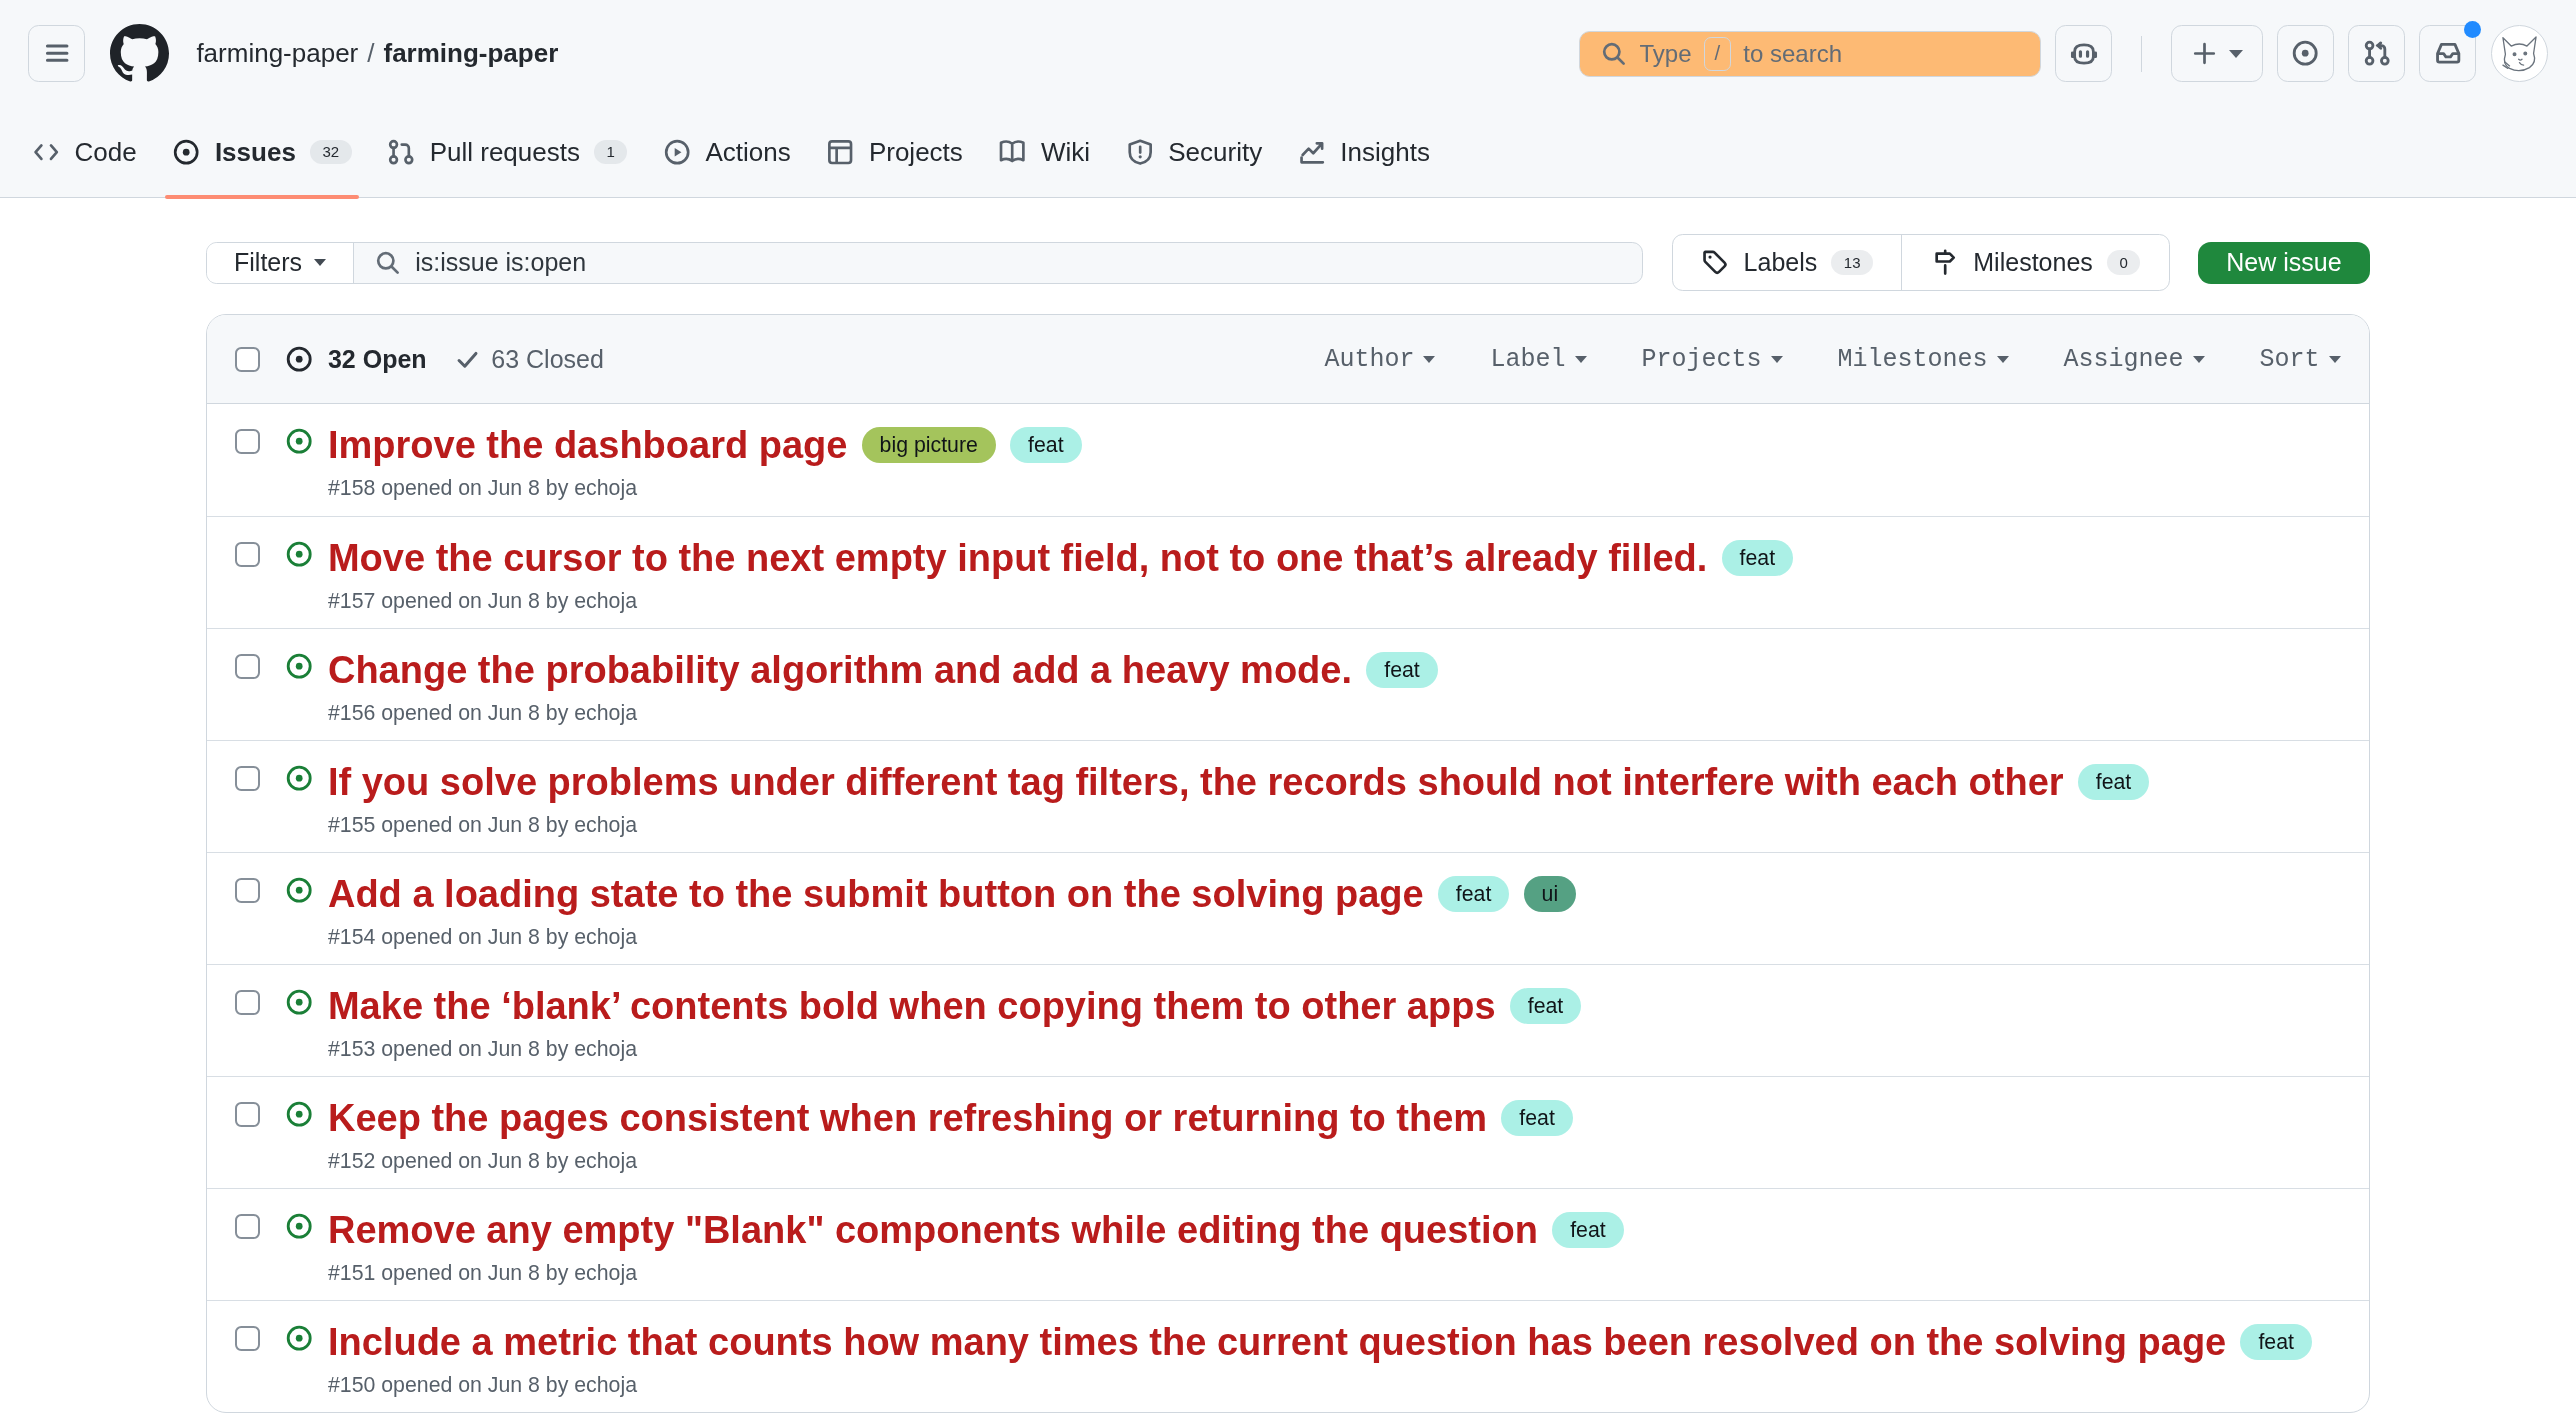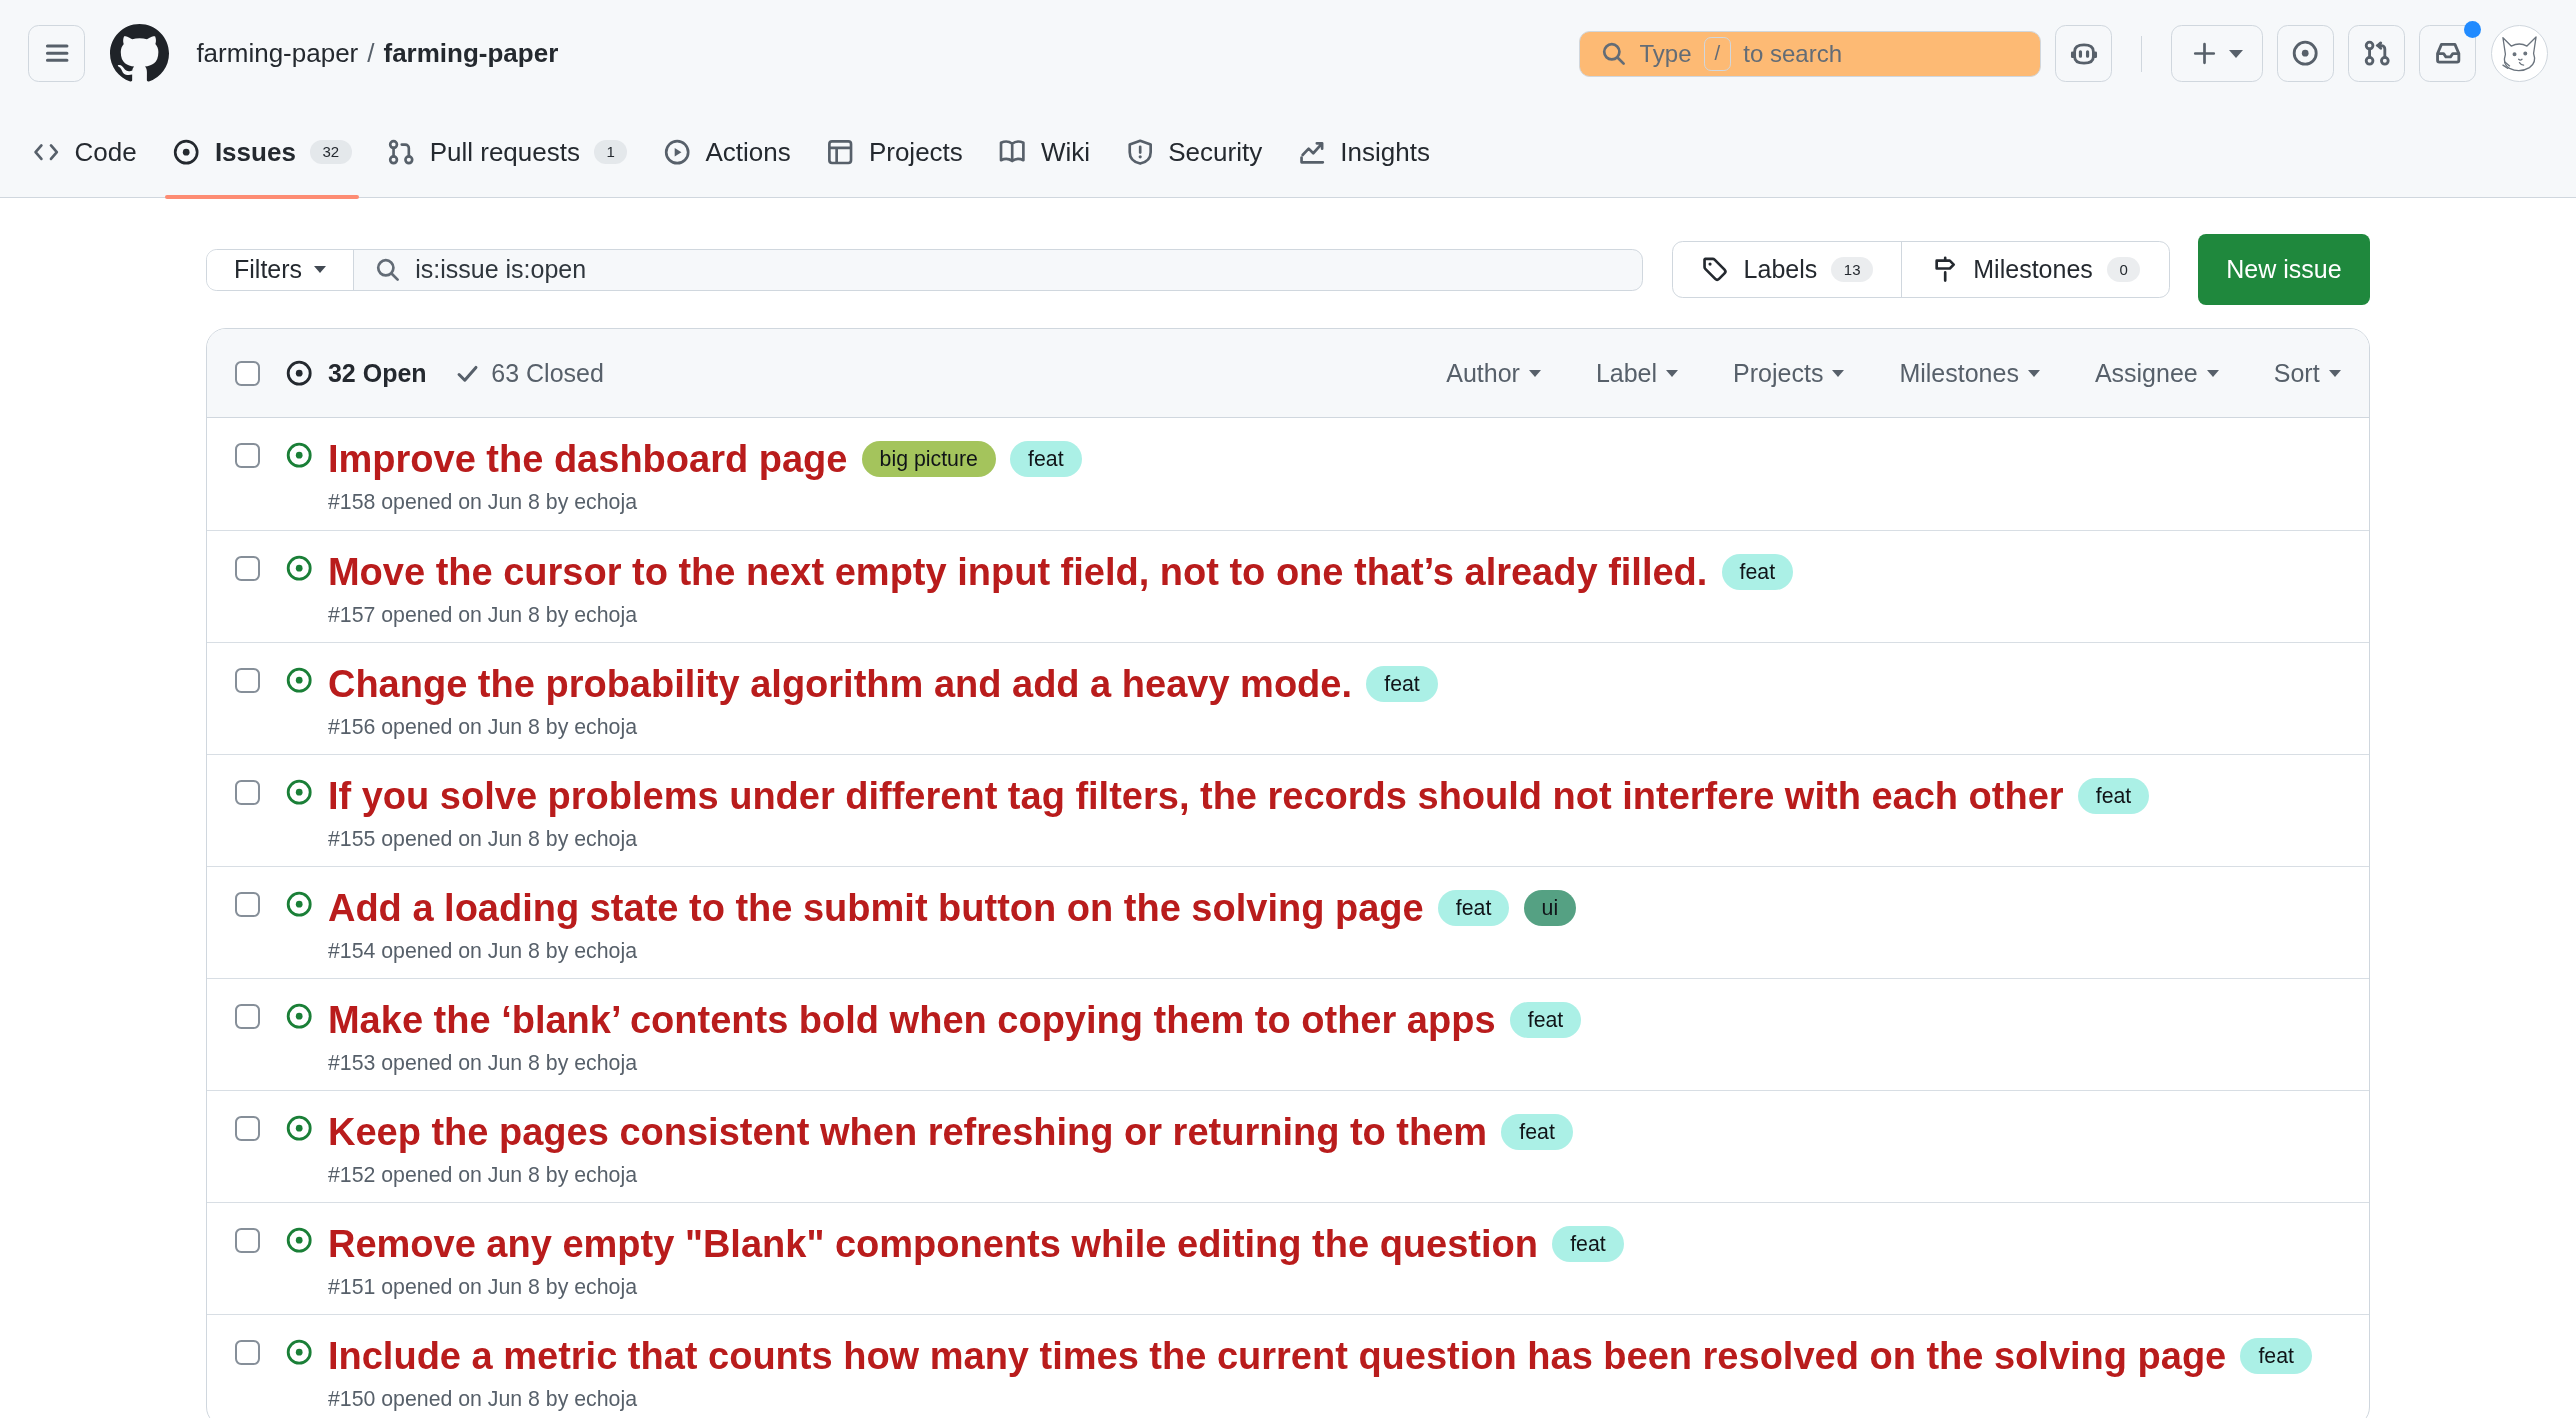--- a/index.html
+++ b/index.html
@@ -74,38 +74,38 @@
   .filters-btn .caret { border-top-width: 7.1px; border-left-width: 6.2px; border-right-width: 6.2px; color: #424a53; }
   .search-area { flex: 1; display: flex; align-items: center; gap: 14.2px; padding: 0 19.6px; color: #57606a; }
   .search-area input {
     flex: 1; border: none; outline: none; background: transparent;
     font: 25px "Liberation Sans", sans-serif; color: #2f363d;
   }
   .lm-group { display: flex; height: 57px; border: 1.8px solid #d0d7de; border-radius: 10.7px; background: #ffffff; overflow: hidden; flex: none; }
   .lm-seg { display: flex; align-items: center; gap: 14.2px; padding: 0 28.4px; font-size: 25px; cursor: pointer; }
   .lm-seg + .lm-seg { border-left: 1.8px solid #d0d7de; }
   .new-issue-btn {
-    height: 71px; padding: 0 28.4px; background: #1f883d; color: #ffffff; border: none;
-    border-radius: 8px; font: 500 25px "Liberation Sans", sans-serif;
+    height: 42px; padding: 0 28.4px; background: #1f883d; color: #ffffff; border: none;
+    border-radius: 13px; font: 500 25px "Liberation Sans", sans-serif;
     display: flex; align-items: center; cursor: pointer; flex: none;
   }
 
   
   .list-box { margin-top: 23px; border: 1.8px solid #d0d7de; border-radius: 20px; overflow: hidden; }
   .list-head {
     background: #f6f8fa; display: flex; align-items: center; height: 89px;
     padding: 0 28.4px; border-bottom: 1.8px solid #d0d7de; font-size: 25px;
   }
   .checkbox {
     appearance: none; -webkit-appearance: none; width: 25px; height: 25px;
     border: 2.2px solid #868f99; border-radius: 6.2px; background: #ffffff; cursor: pointer; flex: none;
   }
   .open-filter { display: flex; align-items: center; gap: 14.2px; margin-left: 25px; font-weight: 600; color: #24292f; cursor: pointer; }
   .closed-filter { display: flex; align-items: center; gap: 10.7px; margin-left: 27px; color: #57606a; cursor: pointer; }
-  .head-dropdowns { margin-left: auto; display: flex; gap: 55px; color: #57606a; }
+  .head-dropdowns { margin-left: auto; display: flex; gap: 55px; color: #57606a; font-family: Liberation Mono, monospace; }
   .dropdown { display: flex; align-items: center; gap: 9px; cursor: pointer; }
   .dropdown .caret { border-top-width: 7.1px; border-left-width: 6.2px; border-right-width: 6.2px; }
 
   .issue-row { display: flex; align-items: flex-start; height: 112px; padding: 19.6px 28.4px 0 28.4px; }
   .issue-row + .issue-row { border-top: 1.8px solid #d8dee4; }
   .issue-row .checkbox { margin-top: 5.3px; }
   .row-state-icon { margin: 3.6px 0 0 25px; color: #1a7f37; flex: none; }
   .row-body { margin-left: 14.2px; flex: 1; min-width: 0; }
   .title-line { display: flex; align-items: center; gap: 14.2px; flex-wrap: nowrap; }
   .issue-title { font-size: 38px; font-weight: 600; color: #b91c1c; text-decoration: none; cursor: pointer; white-space: nowrap; }

